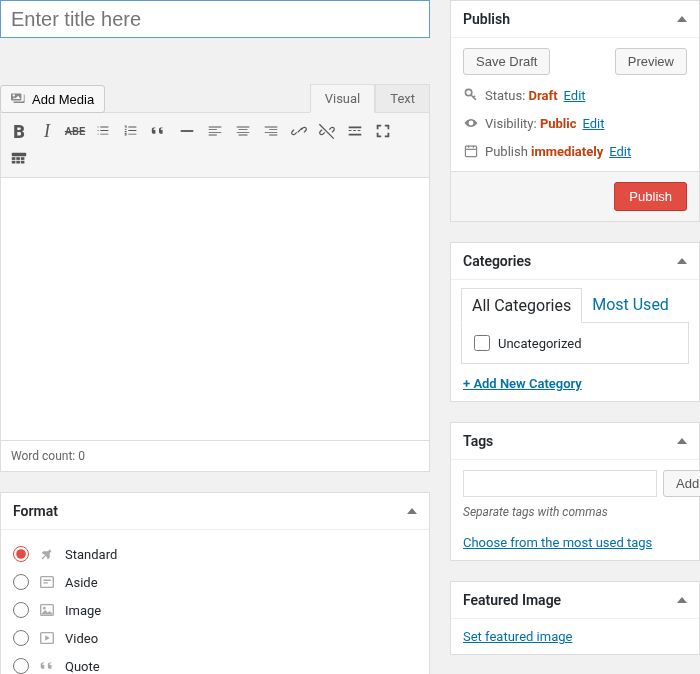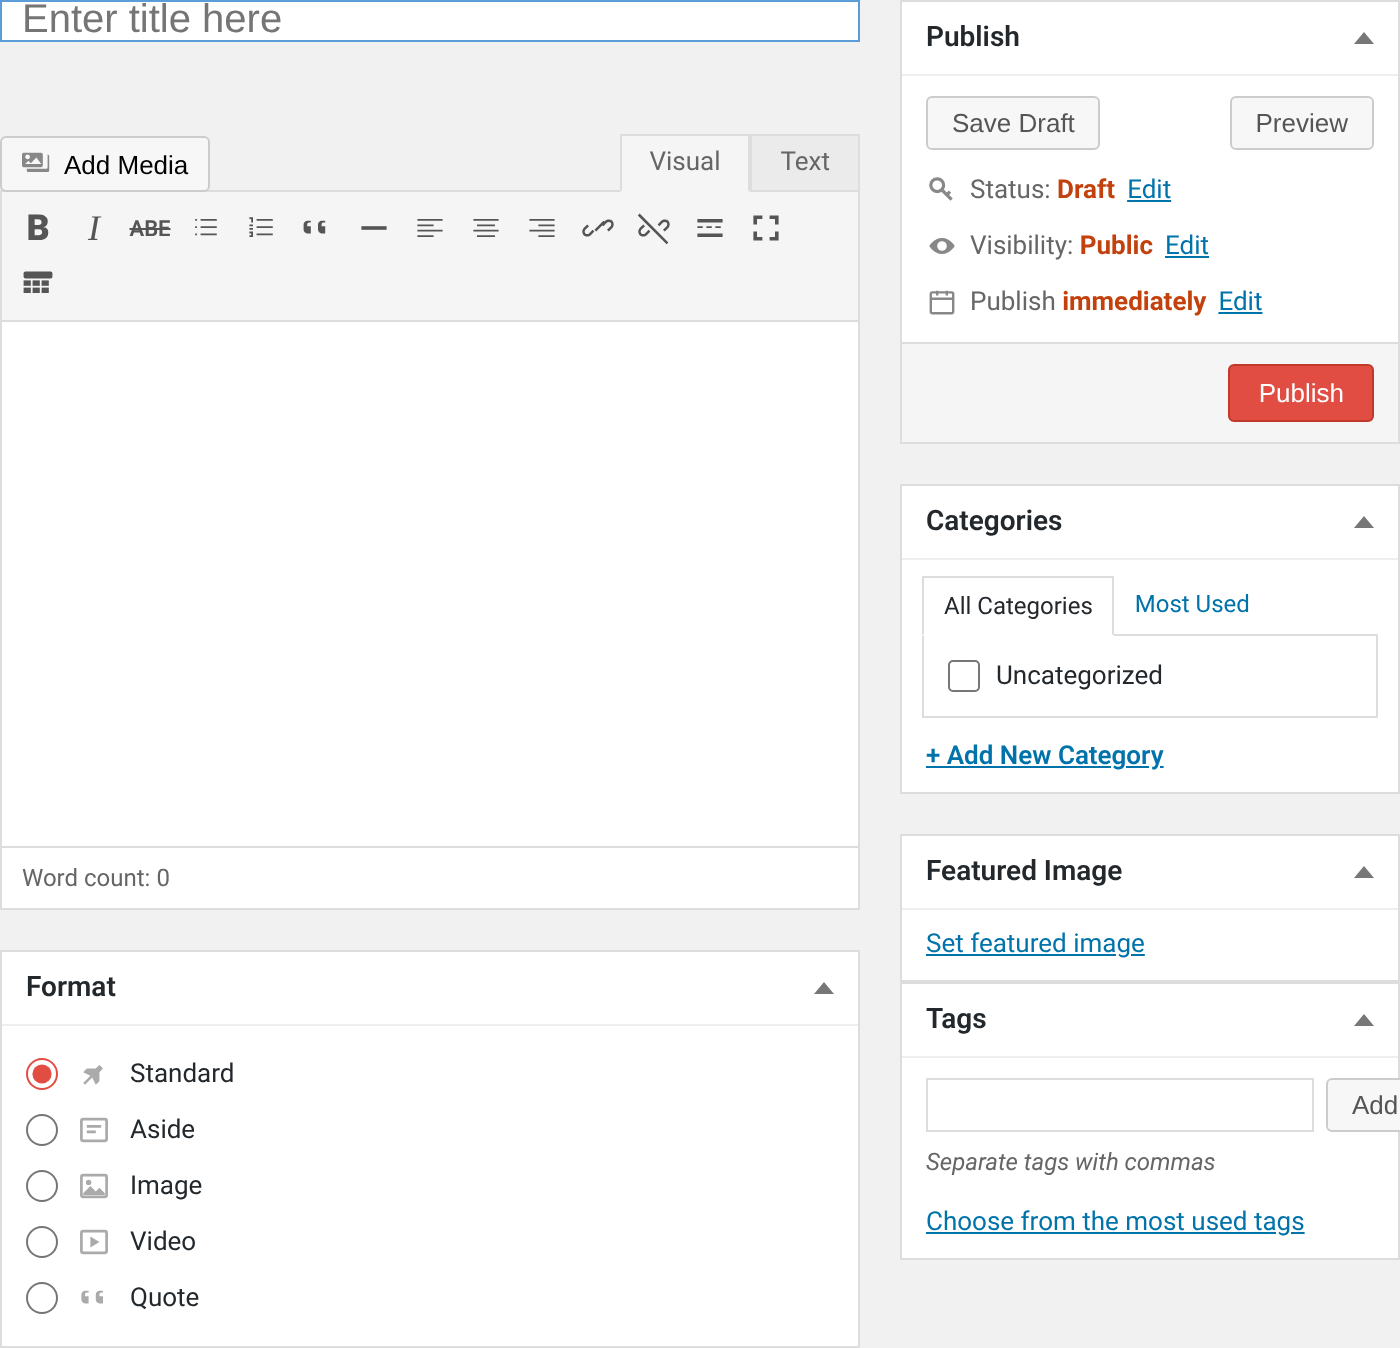--- a/index.html
+++ b/index.html
@@ -1,21 +1,21 @@
 <!DOCTYPE html>
 <html><head>
 <meta charset="utf-8">
 <style>
 * { box-sizing: border-box; margin: 0; padding: 0; }
 body { font-family: -apple-system, BlinkMacSystemFont, "Segoe UI", Roboto, sans-serif; font-size: 13px; color: #23282d; background: #f1f1f1; width: 700px; height: 674px; overflow: hidden; }
 .wrapper { display: flex; gap: 20px; padding: 0; }
 .main { flex: 1; }
 .sidebar { width: 250px; }
 
-.title-input { width: 100%; padding: 8px 10px; font-size: 20px; background: #fff; border: 1px solid #5b9dd9; outline: none; color: #999; font-weight: 300; height: 21px; margin-bottom: 46px; }
+.title-input { width: 100%; padding: 8px 10px; font-size: 20px; background: #fff; border: 1px solid #5b9dd9; outline: none; color: #999; font-weight: 300; height: 38px; margin-bottom: 46px; }
 
 .editor-box { background: #fff; border: 1px solid #ddd; }
 .media-row { display: flex; justify-content: space-between; align-items: flex-end; margin-bottom: -1px; }
 .media-btn { background: #f7f7f7; border: 1px solid #ccc; padding: 5px 10px; font-size: 13px; cursor: pointer; display: inline-flex; align-items: flex-end; gap: 5px; border-radius: 3px; }
 .editor-tabs { display: flex; }
 .editor-tab { padding: 6px 14px; border: 1px solid #ddd; background: #ebebeb; cursor: pointer; font-size: 13px; color: #666; }
 .editor-tab.active { background: #f5f5f5; border-bottom-color: #f5f5f5; }
 .toolbar { background: #f5f5f5; border-bottom: 1px solid #ddd; padding: 4px; display: flex; flex-wrap: wrap; gap: 0; }
 .tool-btn { width: 28px; height: 28px; display: inline-flex; align-items: center; justify-content: center; color: #555; cursor: pointer; font-size: 15px; }
 .tool-btn svg { width: 18px; height: 18px; fill: #555; }
@@ -33,21 +33,21 @@
 
 .btn { background: #f7f7f7; border: 1px solid #ccc; padding: 5px 12px; font-size: 13px; cursor: pointer; border-radius: 3px; color: #555; }
 .btn-primary { background: #e14d43; border: 1px solid #c0392b; color: #fff; padding: 6px 14px; cursor: pointer; border-radius: 3px; font-size: 13px; }
 .publish-actions { display: flex; justify-content: space-between; margin-bottom: 12px; }
 .pub-row { display: flex; align-items: center; gap: 6px; margin-bottom: 12px; color: #666; }
 .pub-row strong { color: #c2410c; }
 .link { color: #0073aa; text-decoration: underline; cursor: pointer; }
 .publish-footer { background: #f5f5f5; border-top: 1px solid #ddd; padding: 10px 12px; text-align: right; margin: 6px -12px -10px -12px; }
 
 .cat-tabs { display: flex; border-bottom: 1px solid #ddd; margin: -2px -2px 0 -2px; }
-.cat-tab { padding: 7px 10px; font-size: 12px; cursor: pointer; }
+.cat-tab { padding: 7px 10px; font-size: 16px; cursor: pointer; }
 .cat-tab.active { border: 1px solid #ddd; border-bottom: 1px solid #fff; margin-bottom: -1px; background: #fff; }
 .cat-tab:not(.active) { color: #0073aa; text-align: right; }
 .cat-list { border: 1px solid #ddd; border-top: none; padding: 12px; margin: 0 -2px; }
 .cat-item { display: flex; align-items: center; gap: 8px; }
 .cat-item input { width: 16px; height: 16px; }
 .add-link { color: #0073aa; font-weight: 600; text-decoration: underline; cursor: pointer; display: inline-block; margin-top: 12px; font-size: 13px; }
 
 .tag-row { display: flex; gap: 6px; margin-bottom: 8px; }
 .tag-input { flex: 1; border: 1px solid #ddd; padding: 5px 8px; font-size: 13px; }
 .tag-help { font-style: italic; color: #666; font-size: 12px; margin-bottom: 16px; }
@@ -273,38 +273,38 @@
         <div class="cat-list">
           <label class="cat-item">
             <input type="checkbox" style="">
             <span>Uncategorized</span>
           </label>
         </div>
         <a class="add-link">+ Add New Category</a>
       </div>
     </div>
 
-    <div class="postbox" style="margin-bottom:0;">
-      <div class="postbox-header">
-        <h2>Featured Image</h2>
-        <span class="triangle-up"></span>
-      </div>
-      <div class="postbox-body">
-        <a class="link">Set featured image</a>
-      </div>
-    </div>
-
     <div class="postbox">
       <div class="postbox-header">
         <h2>Tags</h2>
         <span class="triangle-up"></span>
       </div>
       <div class="postbox-body">
         <div class="tag-row">
           <input class="tag-input" style="">
           <button class="btn">Add</button>
         </div>
         <div class="tag-help">Separate tags with commas</div>
         <a class="link">Choose from the most used tags</a>
       </div>
     </div>
+
+    <div class="postbox" style="margin-bottom:0;">
+      <div class="postbox-header">
+        <h2>Featured Image</h2>
+        <span class="triangle-up"></span>
+      </div>
+      <div class="postbox-body">
+        <a class="link">Set featured image</a>
+      </div>
+    </div>
   </div>
 </div>
 
 </body></html>

